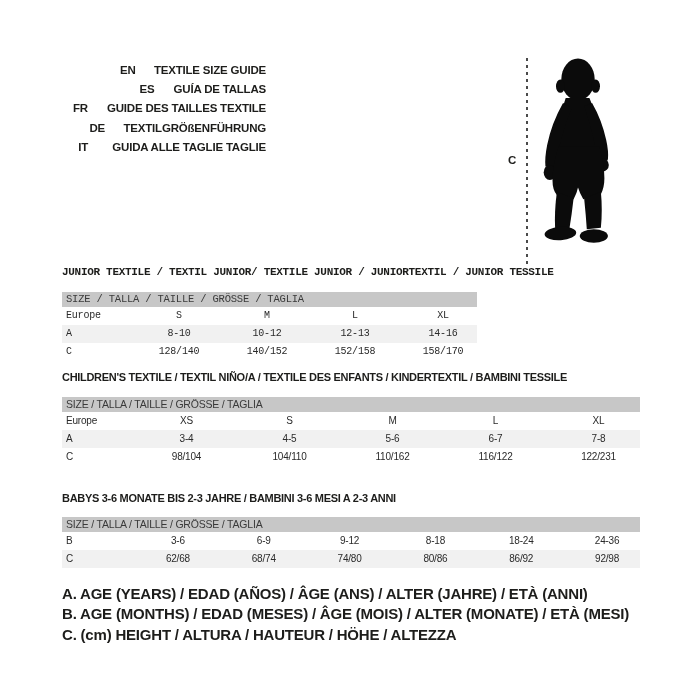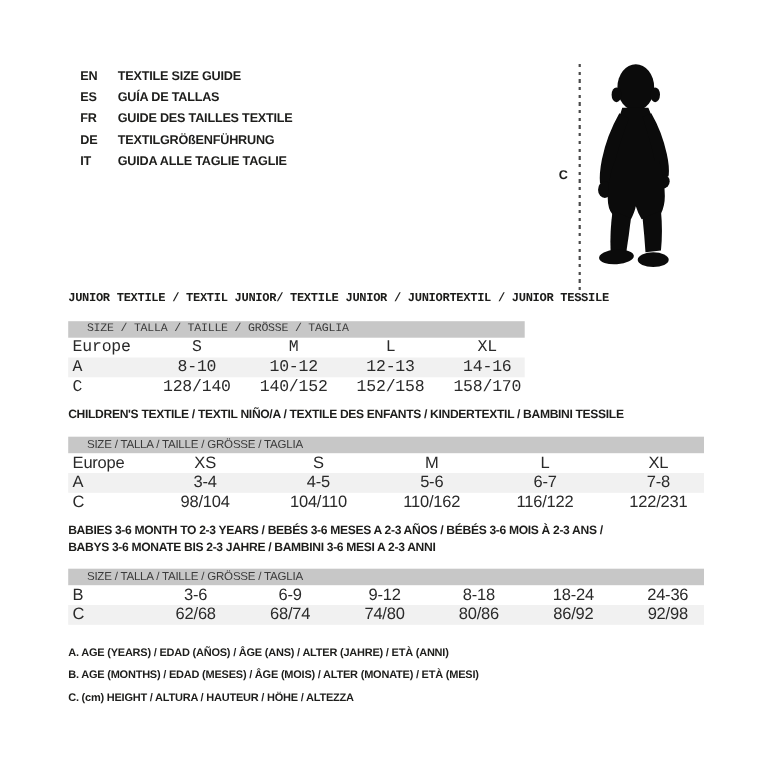--- a/index.html
+++ b/index.html
@@ -5,41 +5,41 @@
   html,body { margin:0; padding:0; }
   body {
     width:700px; height:700px; background:#ffffff;
     font-family:"Liberation Sans", sans-serif;
     color:#1d1d1b;
   }
   .page { position:relative; width:700px; height:700px; overflow:hidden; background:#fff; }
 
   
   .lang-list { position:absolute; left:73px; top:61px; font-weight:bold; font-size:11.5px; line-height:19.2px; letter-spacing:-0.2px; }
-  .lang-row { display:flex; }
+  .lang-row { display:flex;justify-content:flex-end; }
   .lang-code { width:34px; flex:0 0 34px; }
 
   
   .dash-line { position:absolute; left:526px; top:58px; width:2px; height:206px;
     background:repeating-linear-gradient(to bottom, #4a4a4a 0 3px, transparent 3px 7px); }
   .c-label { position:absolute; left:508px; top:154px; font-weight:bold; font-size:11.5px; }
   .baby-svg { position:absolute; left:534px; top:56px; width:88px; height:201px; }
 
   
   .size-section { position:absolute; left:62px; }
   .size-title { font-weight:bold; font-size:11px; line-height:15.5px; letter-spacing:-0.3px; white-space:nowrap; margin:0 0 11px 0; }
   .stable { width:100%; }
-  .thead { background:var(--bar,#c7c7c7); height:15px; line-height:15px; font-size:10.5px; color:#3a3a3a; padding-left:17px; letter-spacing:-0.2px; }
-  .trow { display:flex; height:18px; line-height:18px; font-size:15px; letter-spacing:-0.2px; color:#2a2a2a;gap:20px; }
+  .thead { background:var(--bar,#c7c7c7); height:15px; line-height:15px; font-size:10.5px; color:#3a3a3a; padding-left:4px; letter-spacing:-0.2px; }
+  .trow { display:flex; height:18px; line-height:18px; font-size:10px; letter-spacing:-0.2px; color:#2a2a2a;gap:20px; }
   .trow.stripe { background:var(--stripe,#f1f1f1); }
   .rlabel { flex:0 0 59px; padding-left:4px; }
   .cell { flex:1 1 0; text-align:center; }
 
   
-  .legend { position:absolute; left:62px; top:584px; font-weight:bold; font-size:10px; line-height:20.3px; letter-spacing:-0.2px; }
+  .legend { position:absolute; left:62px; top:584px; font-weight:bold; font-size:15px; line-height:20.3px; letter-spacing:-0.2px; }
 </style>
 </head>
 <body>
 
 <div class="page">
 
   <div class="lang-list" id="lang-list">
       <div class="lang-row">
         <span class="lang-code">EN</span>
         <span class="lang-label">TEXTILE SIZE GUIDE</span>
@@ -134,21 +134,21 @@
             <span class="rlabel">C</span>
             <span class="cell">98/104</span>
             <span class="cell">104/110</span>
             <span class="cell">110/162</span>
             <span class="cell">116/122</span>
             <span class="cell">122/231</span>
           </div>
         </div>
       </div>
       <div class="size-section" style="top: 475px; width: 578px;">
-        <div class="size-title"><span>BABIES 3-6 MONTH TO 2-3 YEARS / BEBÉS 3-6 MESES A 2-3 AÑOS / BÉBÉS 3-6 MOIS À 2-3 ANS /</span><br><span>BABYS 3-6 MONATE BIS 2-3 JAHRE / BAMBINI 3-6 MESI A 2-3 ANNI</span></div>
+        <div class="size-title"><br><span>BABYS 3-6 MONATE BIS 2-3 JAHRE / BAMBINI 3-6 MESI A 2-3 ANNI</span></div>
         <div class="stable">
           <div class="thead">SIZE / TALLA / TAILLE / GRÖSSE / TAGLIA</div>
           <div class="trow">
             <span class="rlabel">B</span>
             <span class="cell">3-6</span>
             <span class="cell">6-9</span>
             <span class="cell">9-12</span>
             <span class="cell">8-18</span>
             <span class="cell">18-24</span>
             <span class="cell">24-36</span>

